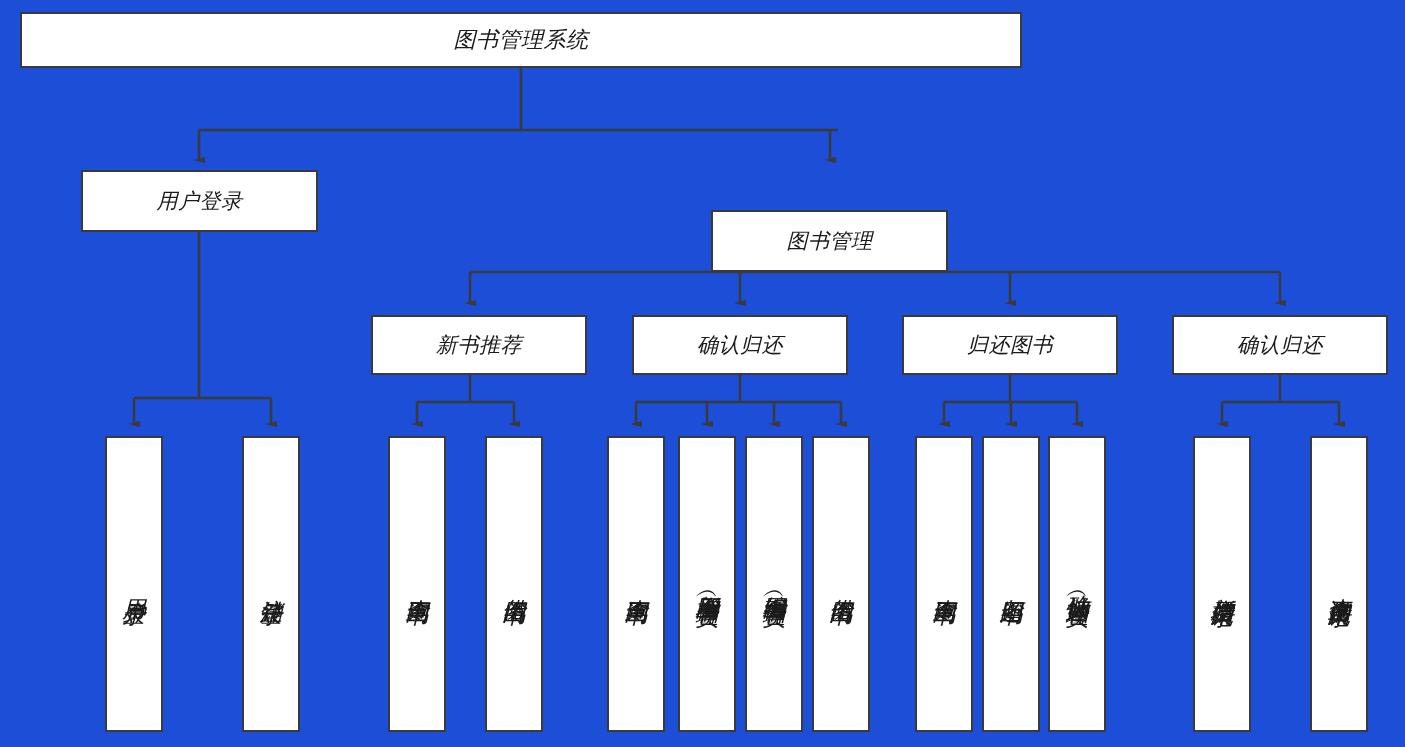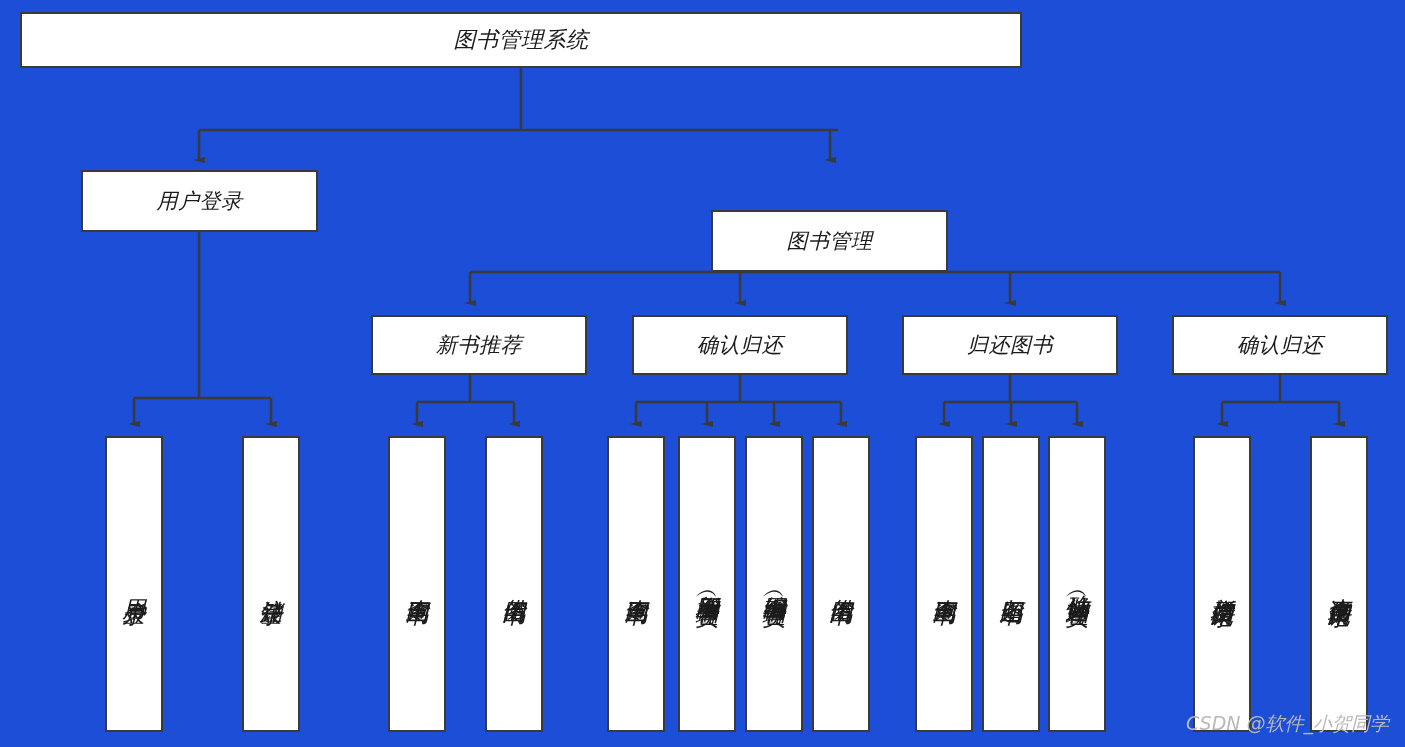--- a/index.html
+++ b/index.html
@@ -179,15 +179,14 @@
   <div class="node vert" style="left:1048px; top:436px; width:58px; height:296px;">
     <span class="label">确认归还（管理员）</span>
   </div>
   <div class="node vert" style="left:1193px; top:436px; width:58px; height:296px;">
     <span class="label">新增借阅记录</span>
   </div>
   <div class="node vert" style="left:1310px; top:436px; width:58px; height:296px;">
     <span class="label">查询借阅记录</span>
   </div>
 
-  <div class="watermark">CSDN @软件_小贺同学</div>
 
 </div>
 
 </body></html>

